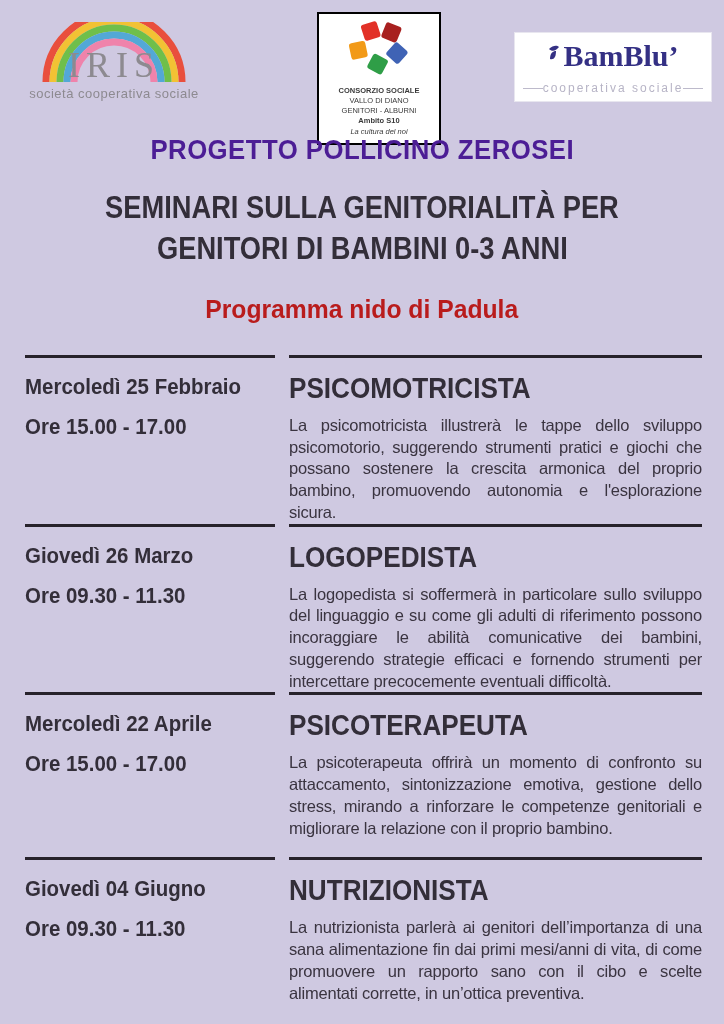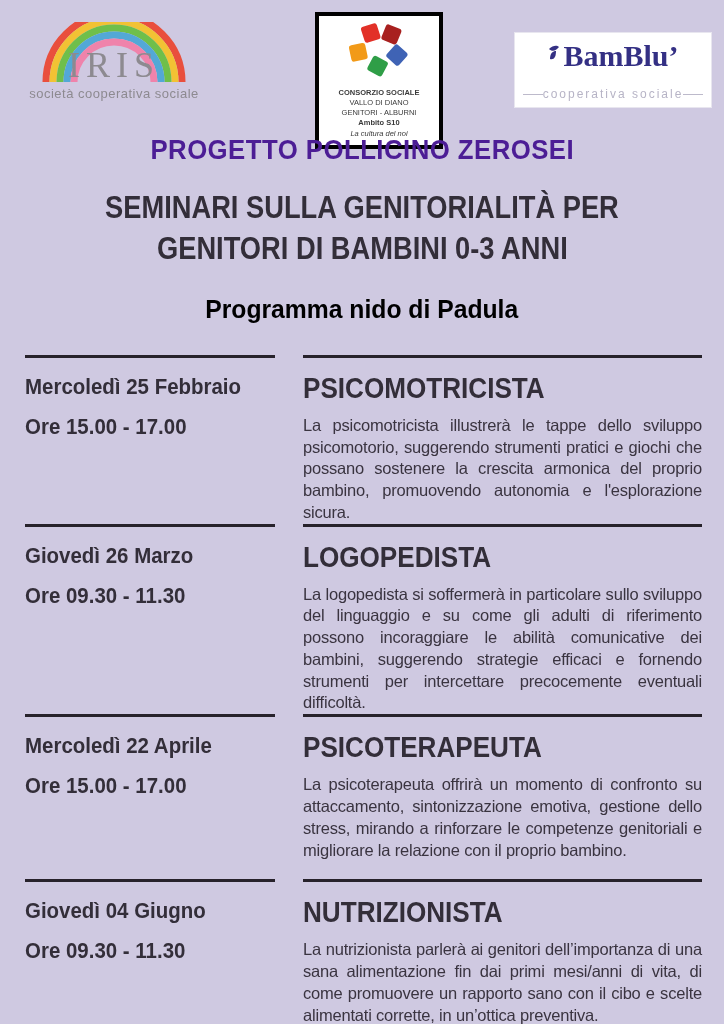--- a/index.html
+++ b/index.html
@@ -18,56 +18,56 @@
   }
   .logo-iris{width:200px;text-align:center;padding-top:10px;position:relative;}
   .iris-arc-wrap{position:relative;height:62px;}
   .iris-name{
     position:absolute;left:50%;top:22px;transform:translateX(-50%);
     font-size:36px;letter-spacing:6px;color:#8d8a90;font-weight:400;
     font-family:"Liberation Serif", serif;
   }
   .iris-sub{font-size:13px;color:#8d8a90;margin-top:2px;letter-spacing:0.5px;}
   .logo-consorzio{
-    width:112px;background:#ffffff;border:4px solid #000000;
+    width:112px;background:#ffffff;border:2px solid #000000;
     padding:6px 4px 6px 4px;text-align:center;margin-left:30px;
   }
   .consorzio-text{font-size:7.5px;line-height:1.35;color:#3a3a3a;}
   .consorzio-text .b{font-weight:bold;}
   .consorzio-text .i{font-style:italic;}
   .logo-bamblu{
     width:180px;background:#ffffff;border:1px solid #e8e6ef;
     padding:8px 8px 6px 8px;text-align:left;margin-top:20px;
   }
   .bamblu-name{
     font-size:30px;font-weight:bold;color:#343084;line-height:1;
     font-family:"Liberation Serif", serif;display:flex;align-items:center;justify-content:center;gap:2px;
   }
-  .bamblu-sub-row{display:flex;align-items:center;margin-top:16px;}
+  .bamblu-sub-row{display:flex;align-items:center;margin-top:10px;}
   .bamblu-sub-row .rule{flex:1;height:1px;background:#bdbacb;}
   .bamblu-sub{font-size:12px;color:#b7b4c6;letter-spacing:2px;white-space:nowrap;}
   
   .title-project{
     text-align:center;color:#4c1d95;font-weight:bold;font-size:28px;
     margin-top:10px;letter-spacing:0.5px;
   }
   .title-project .inner{display:inline-block;transform:scaleX(0.92);}
   .title-seminar{
     text-align:center;color:#332e39;font-weight:bold;font-size:31px;
     margin-top:22px;line-height:1.32;
   }
   .title-seminar .inner{display:inline-block;transform:scaleX(0.88);}
   .title-program{
-    text-align:center;color:#000000;font-weight:bold;font-size:26px;margin-top:24px;
+    text-align:center;color:#b91c1c;font-weight:bold;font-size:26px;margin-top:24px;
   }
   .title-program .inner{display:inline-block;transform:scaleX(0.95);}
   
   .schedule{margin:30px 22px 0 25px;}
   .row{
-    display:grid;grid-template-columns:250px 1fr;column-gap:28px;
+    display:grid;grid-template-columns:250px 1fr;column-gap:14px;
     min-height:165px;
   }
   .cell{border-top:3px solid #27222b;padding-top:16px;}
   .date{font-size:22px;font-weight:bold;color:#332e39;transform:scaleX(0.93);transform-origin:left;white-space:nowrap;}
   .time{font-size:22px;font-weight:bold;color:#332e39;margin-top:14px;transform:scaleX(0.93);transform-origin:left;white-space:nowrap;}
   .sec-title{
     font-size:29px;font-weight:bold;color:#332e39;line-height:1;
     transform:scaleX(0.9);transform-origin:left;white-space:nowrap;
   }
   .sec-desc{

